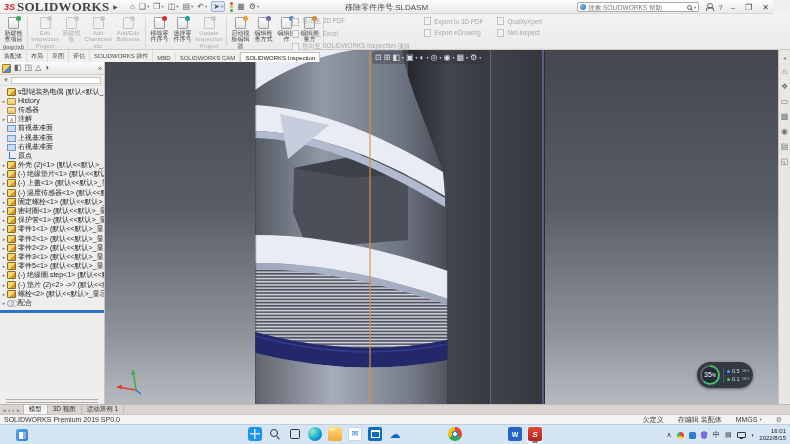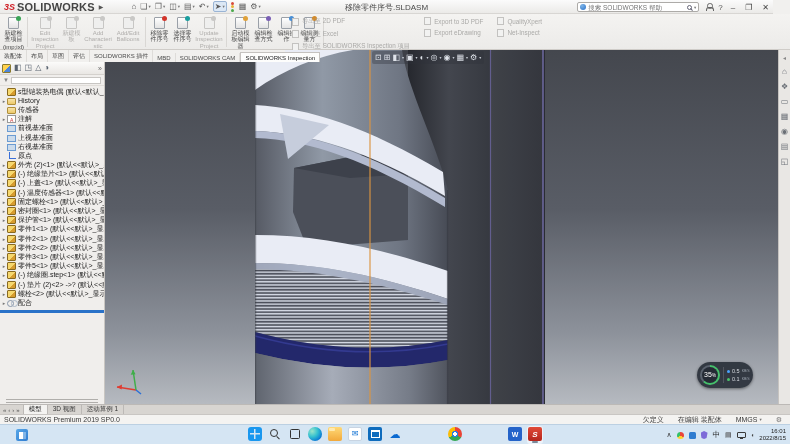--- a/index.html
+++ b/index.html
@@ -3,24 +3,24 @@
 <meta charset="utf-8">
 <style>
   * { margin:0; padding:0; box-sizing:border-box; }
   html,body { width:790px; height:444px; overflow:hidden; }
   body { font-family:"Liberation Sans", sans-serif; -webkit-font-smoothing:antialiased; }
   #app { position:relative; width:790px; height:444px; background:#f1f0ee; overflow:hidden; }
 
   
   .titlebar { position:absolute; left:0; top:0; width:773px; height:14px;
     background:linear-gradient(#fbfbfb,#ebeae8); border-bottom:1px solid #d8d6d3;
-    display:flex; align-items:center; font-size:8px; color:#3c3c3c;gap:16px; }
+    display:flex; align-items:center; font-size:8px; color:#3c3c3c; }
   .brand { display:flex; align-items:center; gap:2px; padding:0 4px; }
   .brand-mark { color:#d01e26; font-weight:bold; font-style:italic; font-size:9px; }
-  .brand-name { font-weight:bold; letter-spacing:0.2px; font-size:11px; color:#444; }
+  .brand-name { font-weight:bold; letter-spacing:0.2px; font-size:13px; color:#444;font-family:Liberation Serif, serif; }
   .brand-arrow { font-size:6px; color:#555; margin-left:2px; }
   .qat { display:flex; align-items:center; gap:4px; margin-left:8px; }
   .qat-btn { display:flex; align-items:center; gap:1px; color:#5a5a5a; font-size:8px; cursor:default; }
   .qat-btn .car { font-size:4.5px; color:#777; }
   .qat-btn.pressed { border:1px solid #9ab4d4; background:#dce8f5; border-radius:2px; padding:0 1px; }
   .traffic { width:4px; height:10px; position:relative; }
   .traffic i { position:absolute; left:0.5px; width:3px; height:3px; border-radius:50%; }
   .traffic i:nth-child(1){ top:0; background:#d84a3a; }
   .traffic i:nth-child(2){ top:3.5px; background:#e8b33a; }
   .traffic i:nth-child(3){ top:7px; background:#4aa94a; }

